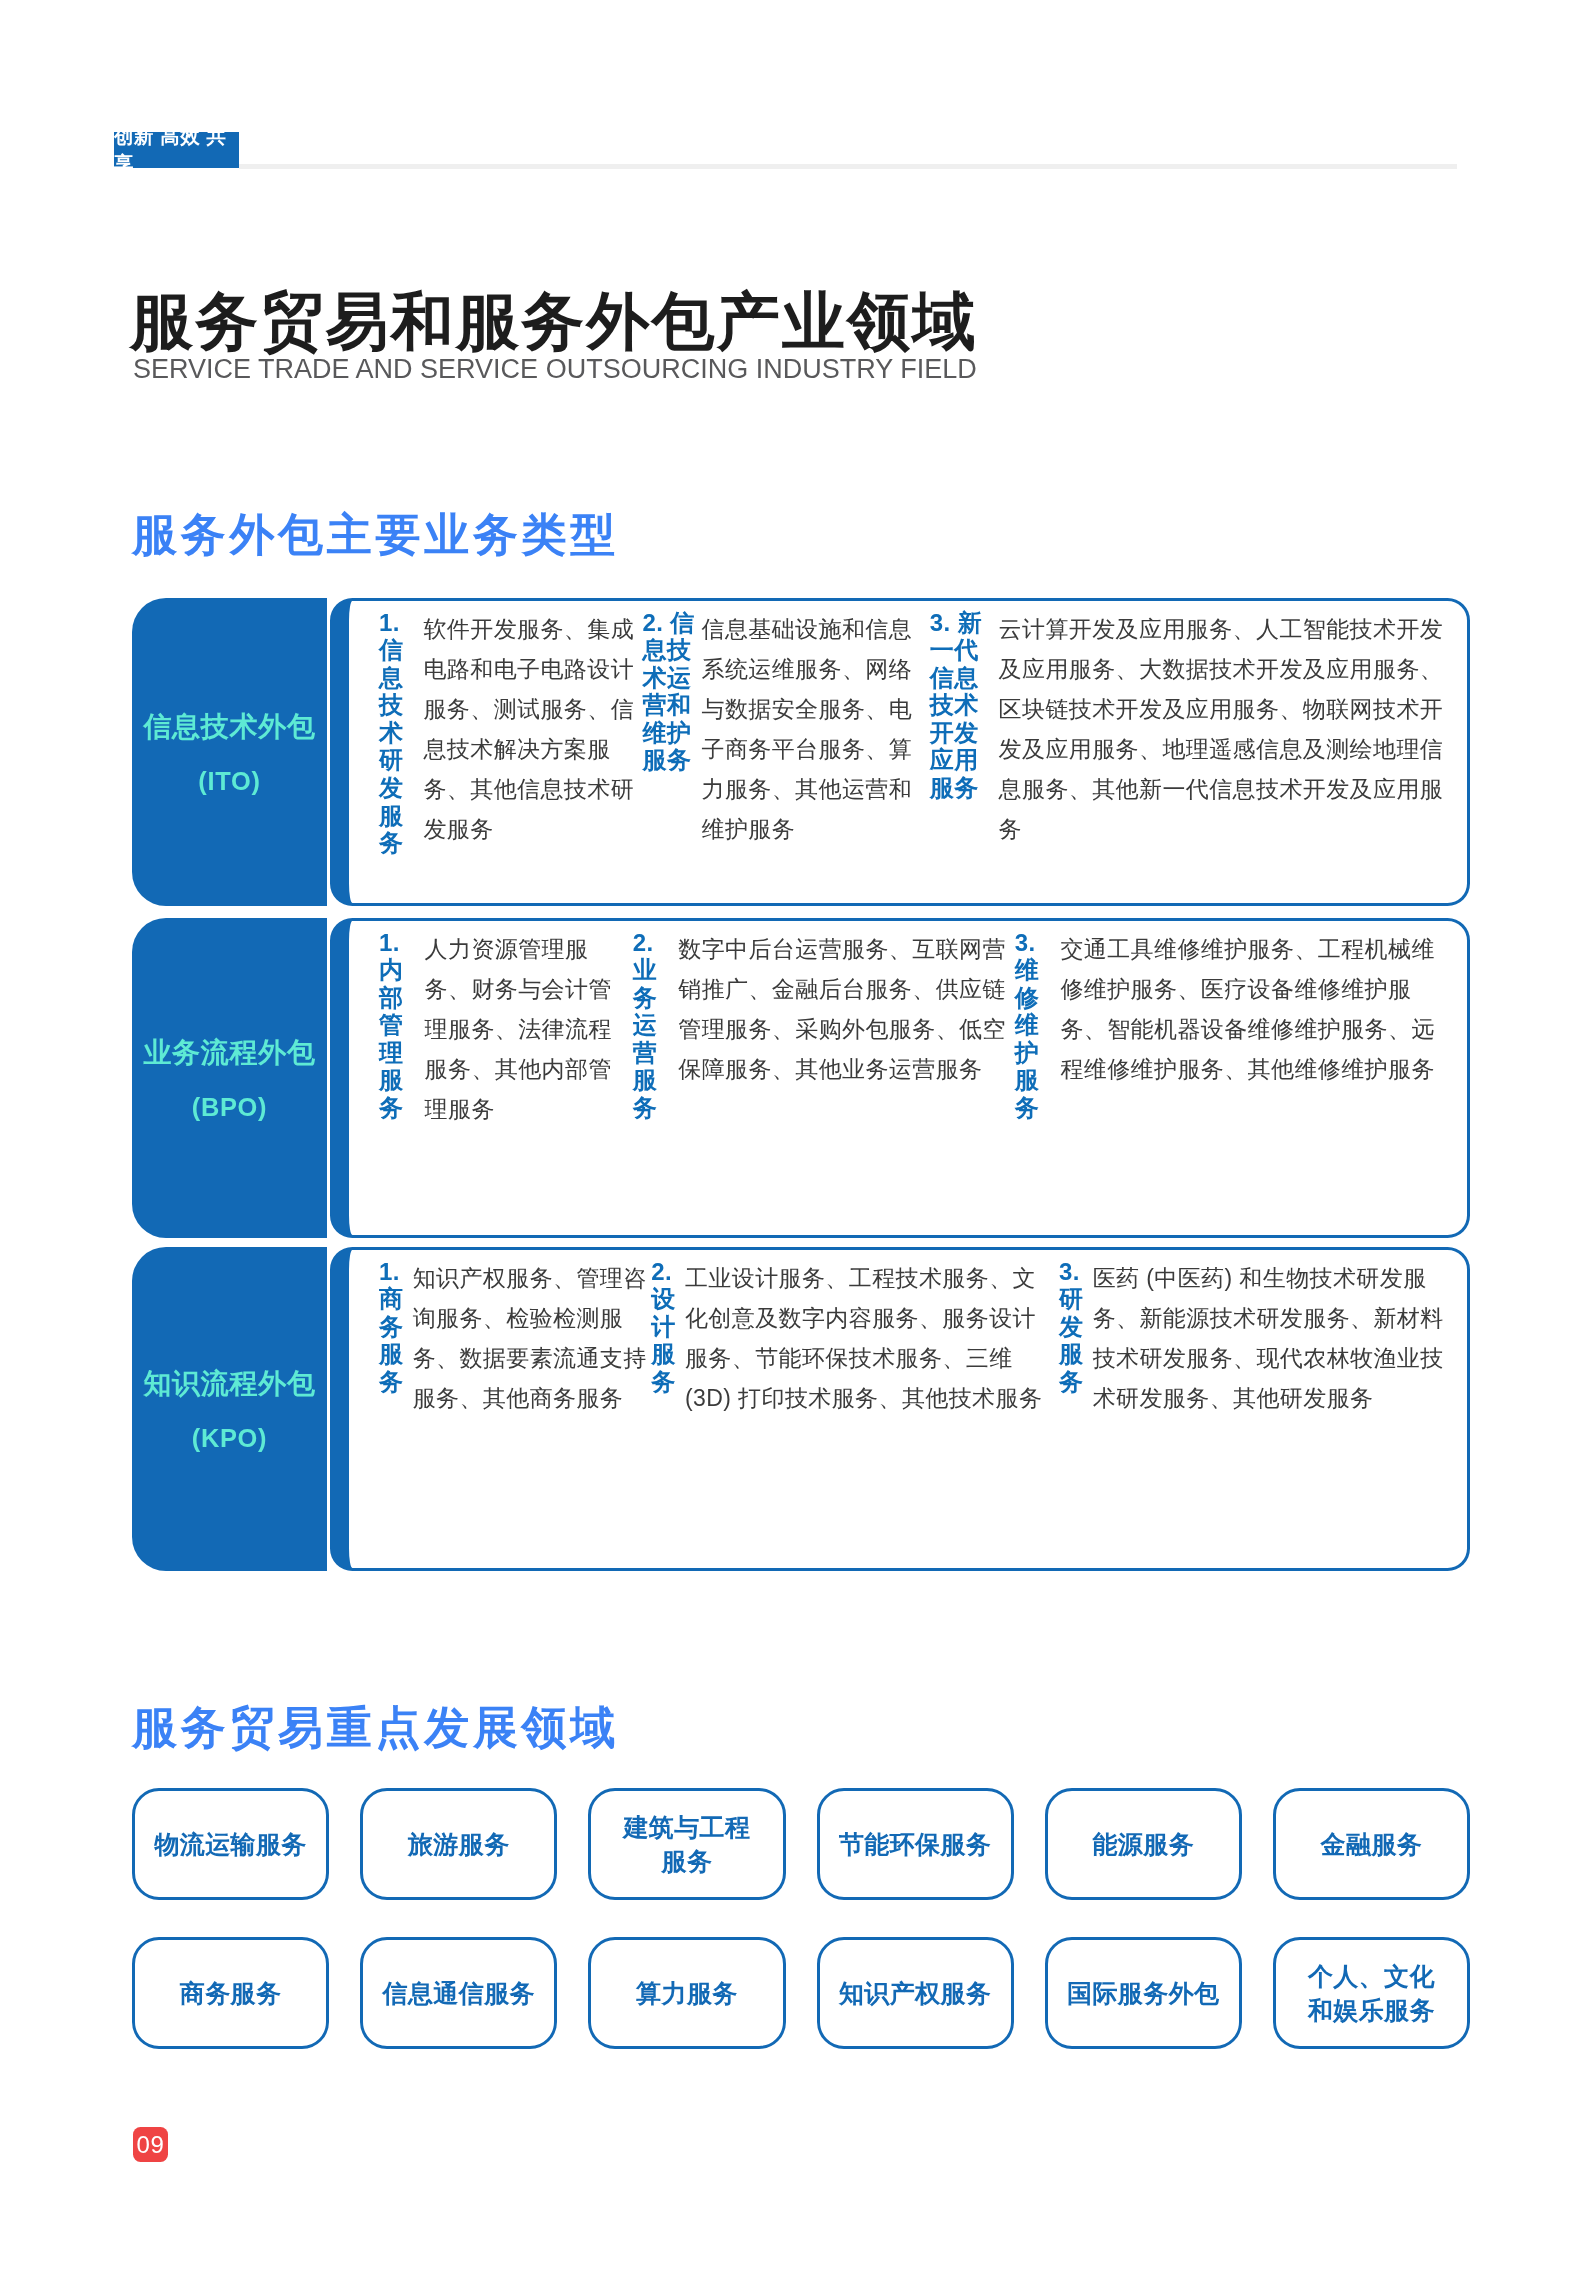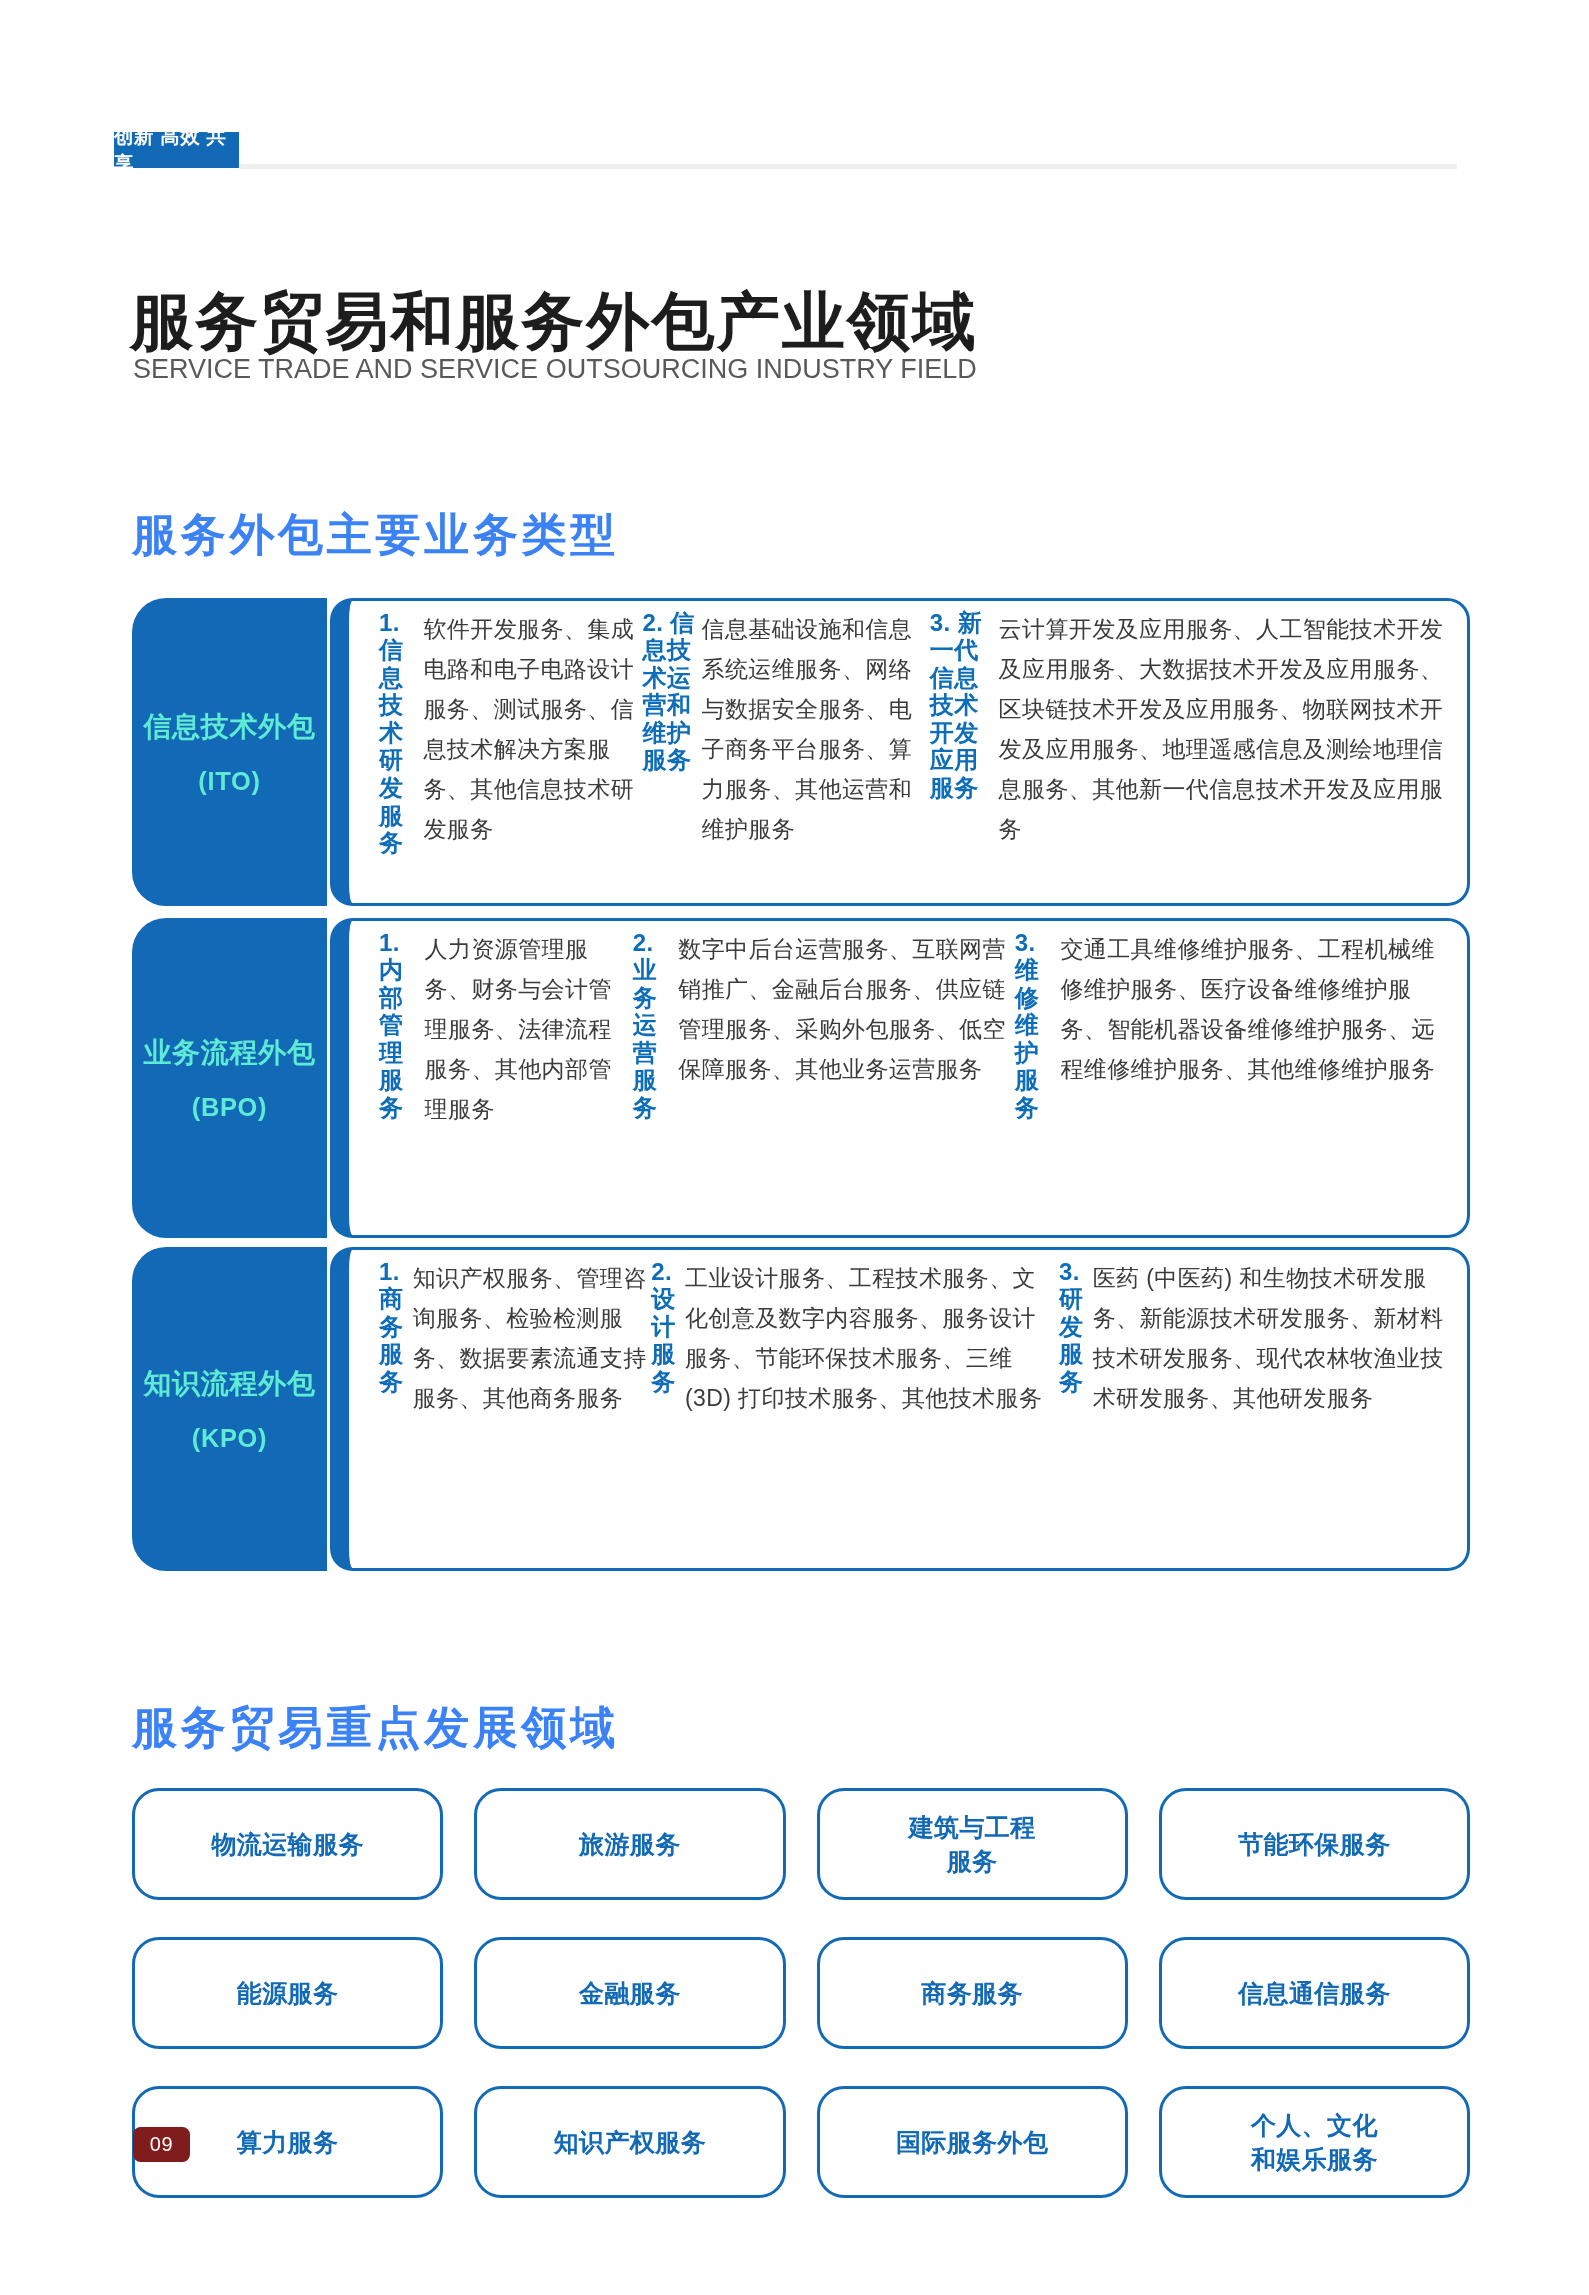--- a/index.html
+++ b/index.html
@@ -69,36 +69,36 @@
   }
   .bpo-card p {
     color:#3b3b3b; font-size:23px; line-height:40px; letter-spacing:0.4px;
     margin-bottom:13.5px;
   }
   .bpo-card p:last-child { margin-bottom:0; }
 
   
   .trade-grid {
     position:absolute; left:132px; top:1788px; width:1338px;
-    display:grid; grid-template-columns:repeat(4,1fr);
+    display:grid; grid-template-columns:repeat(6,1fr);
     column-gap:31px; row-gap:37px;
   }
   .trade-box {
     height:112px; border:3.7px solid #1269b5; border-radius:27px; background:#ffffff;
     display:flex; align-items:center; justify-content:center; text-align:center;
     color:#1269b5; font-size:25px; font-weight:bold; line-height:34px;
     white-space:pre-line; letter-spacing:0.4px; padding:0 6px;
   }
 
   
   .page-num {
-    position:absolute; left:133px; top:2127px; width:57px; height:35px;
-    background:#7f1d1d; border-radius:7.5px; color:#ffffff;
+    position:absolute; left:133px; top:2127px; width:35px; height:35px;
+    background:#ef4444; border-radius:7.5px; color:#ffffff;
     display:flex; align-items:center; justify-content:center;
-    font-size:20px; letter-spacing:0.7px;
+    font-size:24px; letter-spacing:0.7px;
   }
 </style>
 </head>
 <body>
 
 <div class="page">
 
   <div class="tagline">
     <span>创新 高效 共享</span>
   </div>

